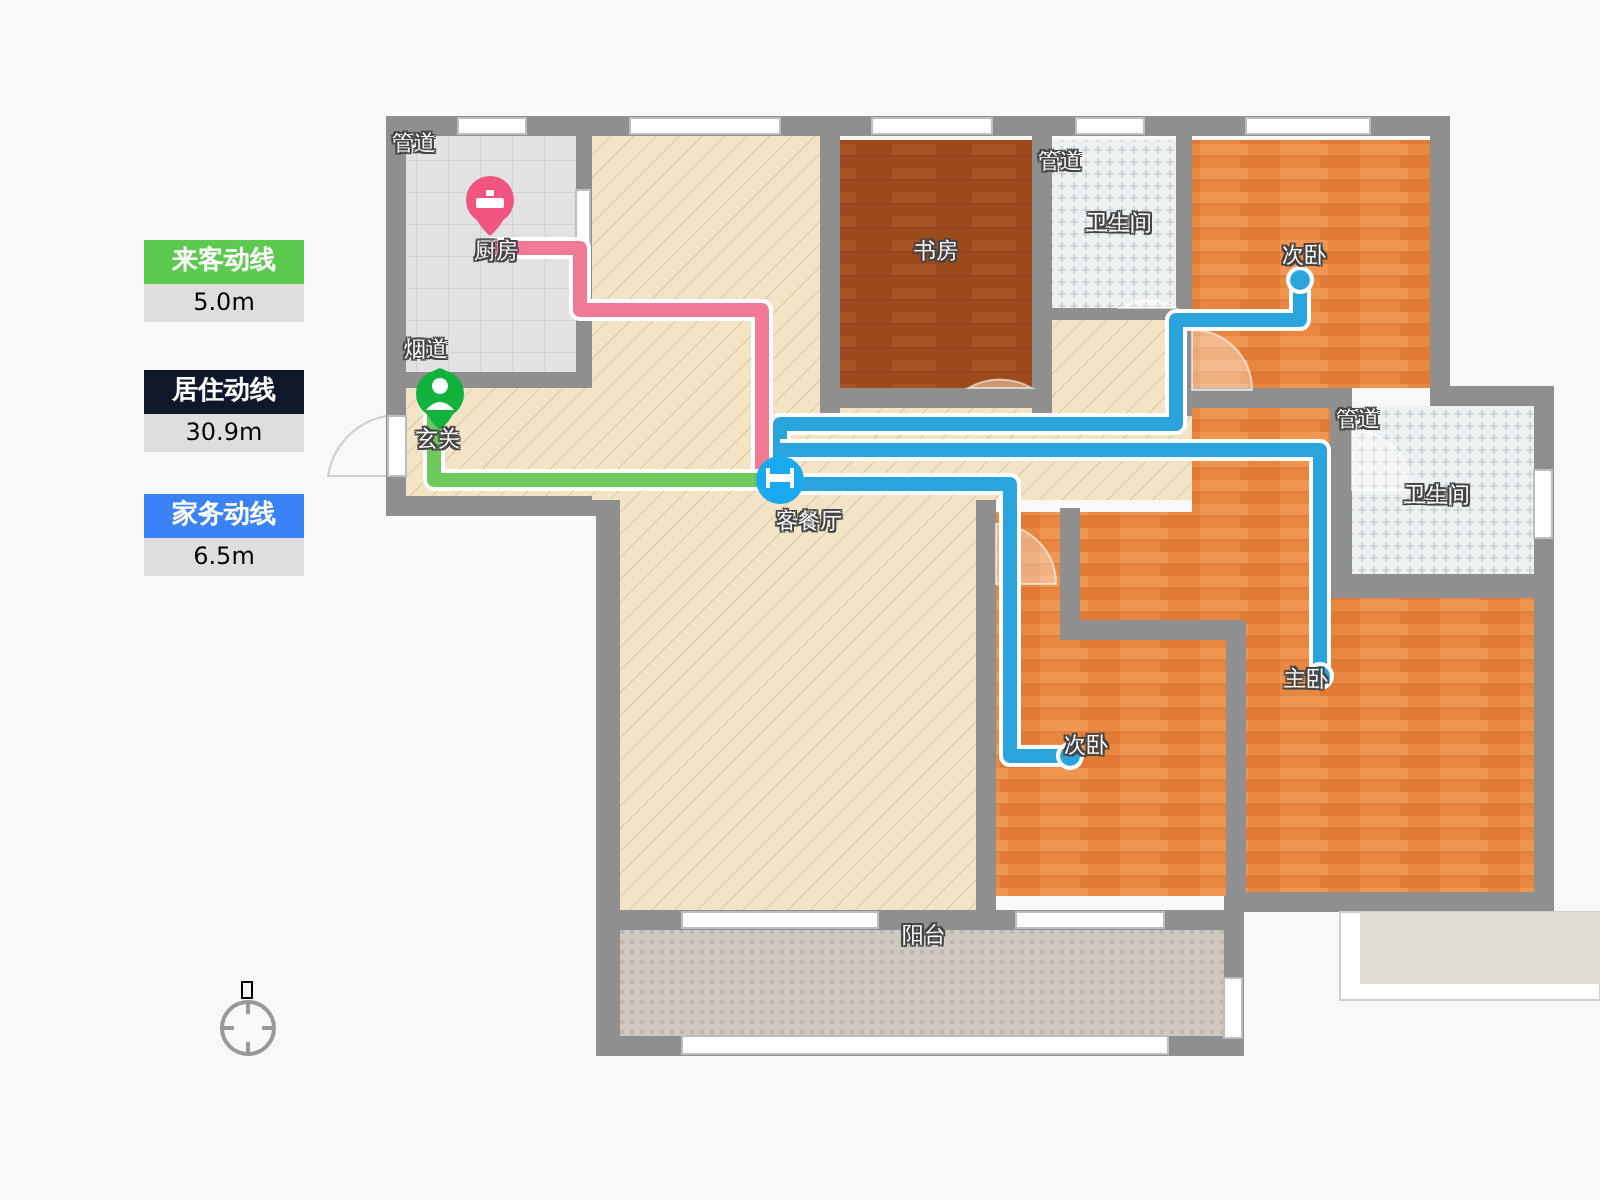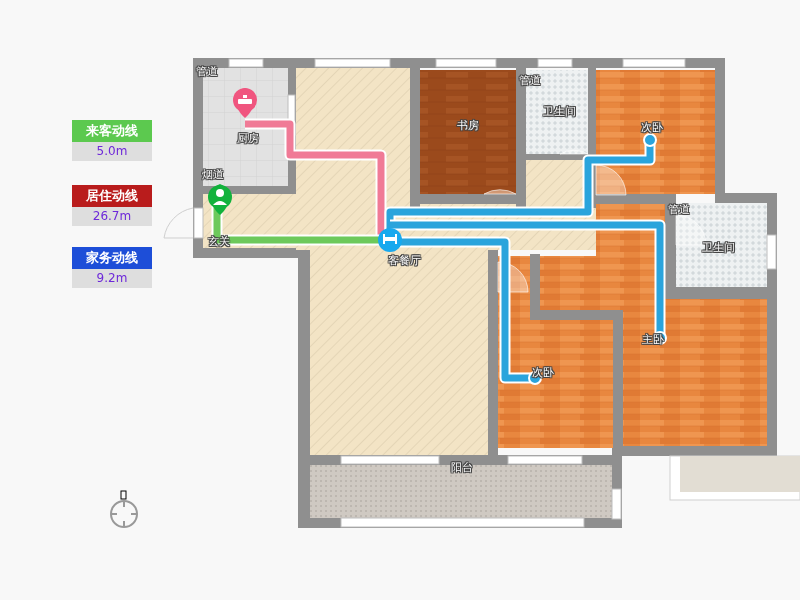--- a/index.html
+++ b/index.html
@@ -1,37 +1,37 @@
 <!DOCTYPE html>
 <html><head>
 <meta charset="utf-8">
 <style>
   html,body{margin:0;padding:0;}
   body{width:800px;height:600px;background:#f8f8f8;position:relative;overflow:hidden;font-family:"DejaVu Sans",sans-serif;}
   .legend{position:absolute;left:72px;width:80px;}
   .legend .hdr{height:22px;line-height:22px;color:#fff;font-size:13px;font-weight:bold;text-align:center;}
-  .legend .val{height:19px;line-height:19px;background:#dedede;color:#6d28d9;font-size:12px;text-align:center;}
+  .legend .val{height:19px;line-height:19px;background:#dedede;color:#000000;font-size:12px;text-align:center;}
   svg{position:absolute;left:0;top:0;}
   .lbl{position:absolute;font-size:11px;color:#fff;white-space:nowrap;
        text-shadow:-1px -1px 0 #444,1px -1px 0 #444,-1px 1px 0 #444,1px 1px 0 #444,0 1px 0 #444,0 -1px 0 #444,1px 0 0 #444,-1px 0 0 #444;}
 </style>
 </head>
 <body>
 
 <div class="legend" style="top:120px">
   <div class="hdr" style="background:#5cc94f">来客动线</div>
   <div class="val">5.0m</div>
 </div>
 <div class="legend" style="top:185px">
-  <div class="hdr" style="background:#b91c1c">居住动线</div>
-  <div class="val">26.7m</div>
+  <div class="hdr" style="background:#0f172a">居住动线</div>
+  <div class="val">30.9m</div>
 </div>
 <div class="legend" style="top:247px">
-  <div class="hdr" style="background:#1d4ed8">家务动线</div>
-  <div class="val">9.2m</div>
+  <div class="hdr" style="background:#3b82f6">家务动线</div>
+  <div class="val">6.5m</div>
 </div>
 
 <svg width="800" height="600" viewBox="0 0 800 600">
   <defs>
     <pattern id="hatch" width="8" height="8" patternUnits="userSpaceOnUse" patternTransform="rotate(45)">
       <rect width="8" height="8" fill="#f3e4c5"></rect>
       <line x1="0" y1="0" x2="0" y2="8" stroke="#c9b99a" stroke-width="0.7"></line>
     </pattern>
     <pattern id="wood" width="40" height="12" patternUnits="userSpaceOnUse">
       <rect width="40" height="12" fill="#e8873f"></rect>
@@ -174,26 +174,26 @@
     <rect x="395" y="234" width="2" height="10" fill="#fff"></rect>
   </g>
 
   <g>
     <rect x="121" y="491" width="5" height="8" fill="none" stroke="#000" stroke-width="1"></rect>
     <circle cx="124" cy="514" r="13" fill="none" stroke="#999" stroke-width="2"></circle>
     <path d="M124 501v6M124 521v6M111 514h6M131 514h6" stroke="#999" stroke-width="2"></path>
   </g>
 </svg>
 
-<div class="lbl" style="left:237px;top:131px">厨房</div>
+<div class="lbl" style="left:237px;top:118px">厨房</div>
 <div class="lbl" style="left:457px;top:118px">书房</div>
 <div class="lbl" style="left:543px;top:104px">卫生间</div>
 <div class="lbl" style="left:641px;top:120px">次卧</div>
 <div class="lbl" style="left:702px;top:240px">卫生间</div>
-<div class="lbl" style="left:208px;top:234px">玄关</div>
+<div class="lbl" style="left:208px;top:212px">玄关</div>
 <div class="lbl" style="left:388px;top:253px">客餐厅</div>
 <div class="lbl" style="left:532px;top:365px">次卧</div>
 <div class="lbl" style="left:642px;top:332px">主卧</div>
 <div class="lbl" style="left:451px;top:460px">阳台</div>
 
 <div class="lbl" style="left:196px;top:64px">管道</div>
 <div class="lbl" style="left:202px;top:167px">烟道</div>
 <div class="lbl" style="left:519px;top:73px">管道</div>
 <div class="lbl" style="left:668px;top:202px">管道</div>
 

